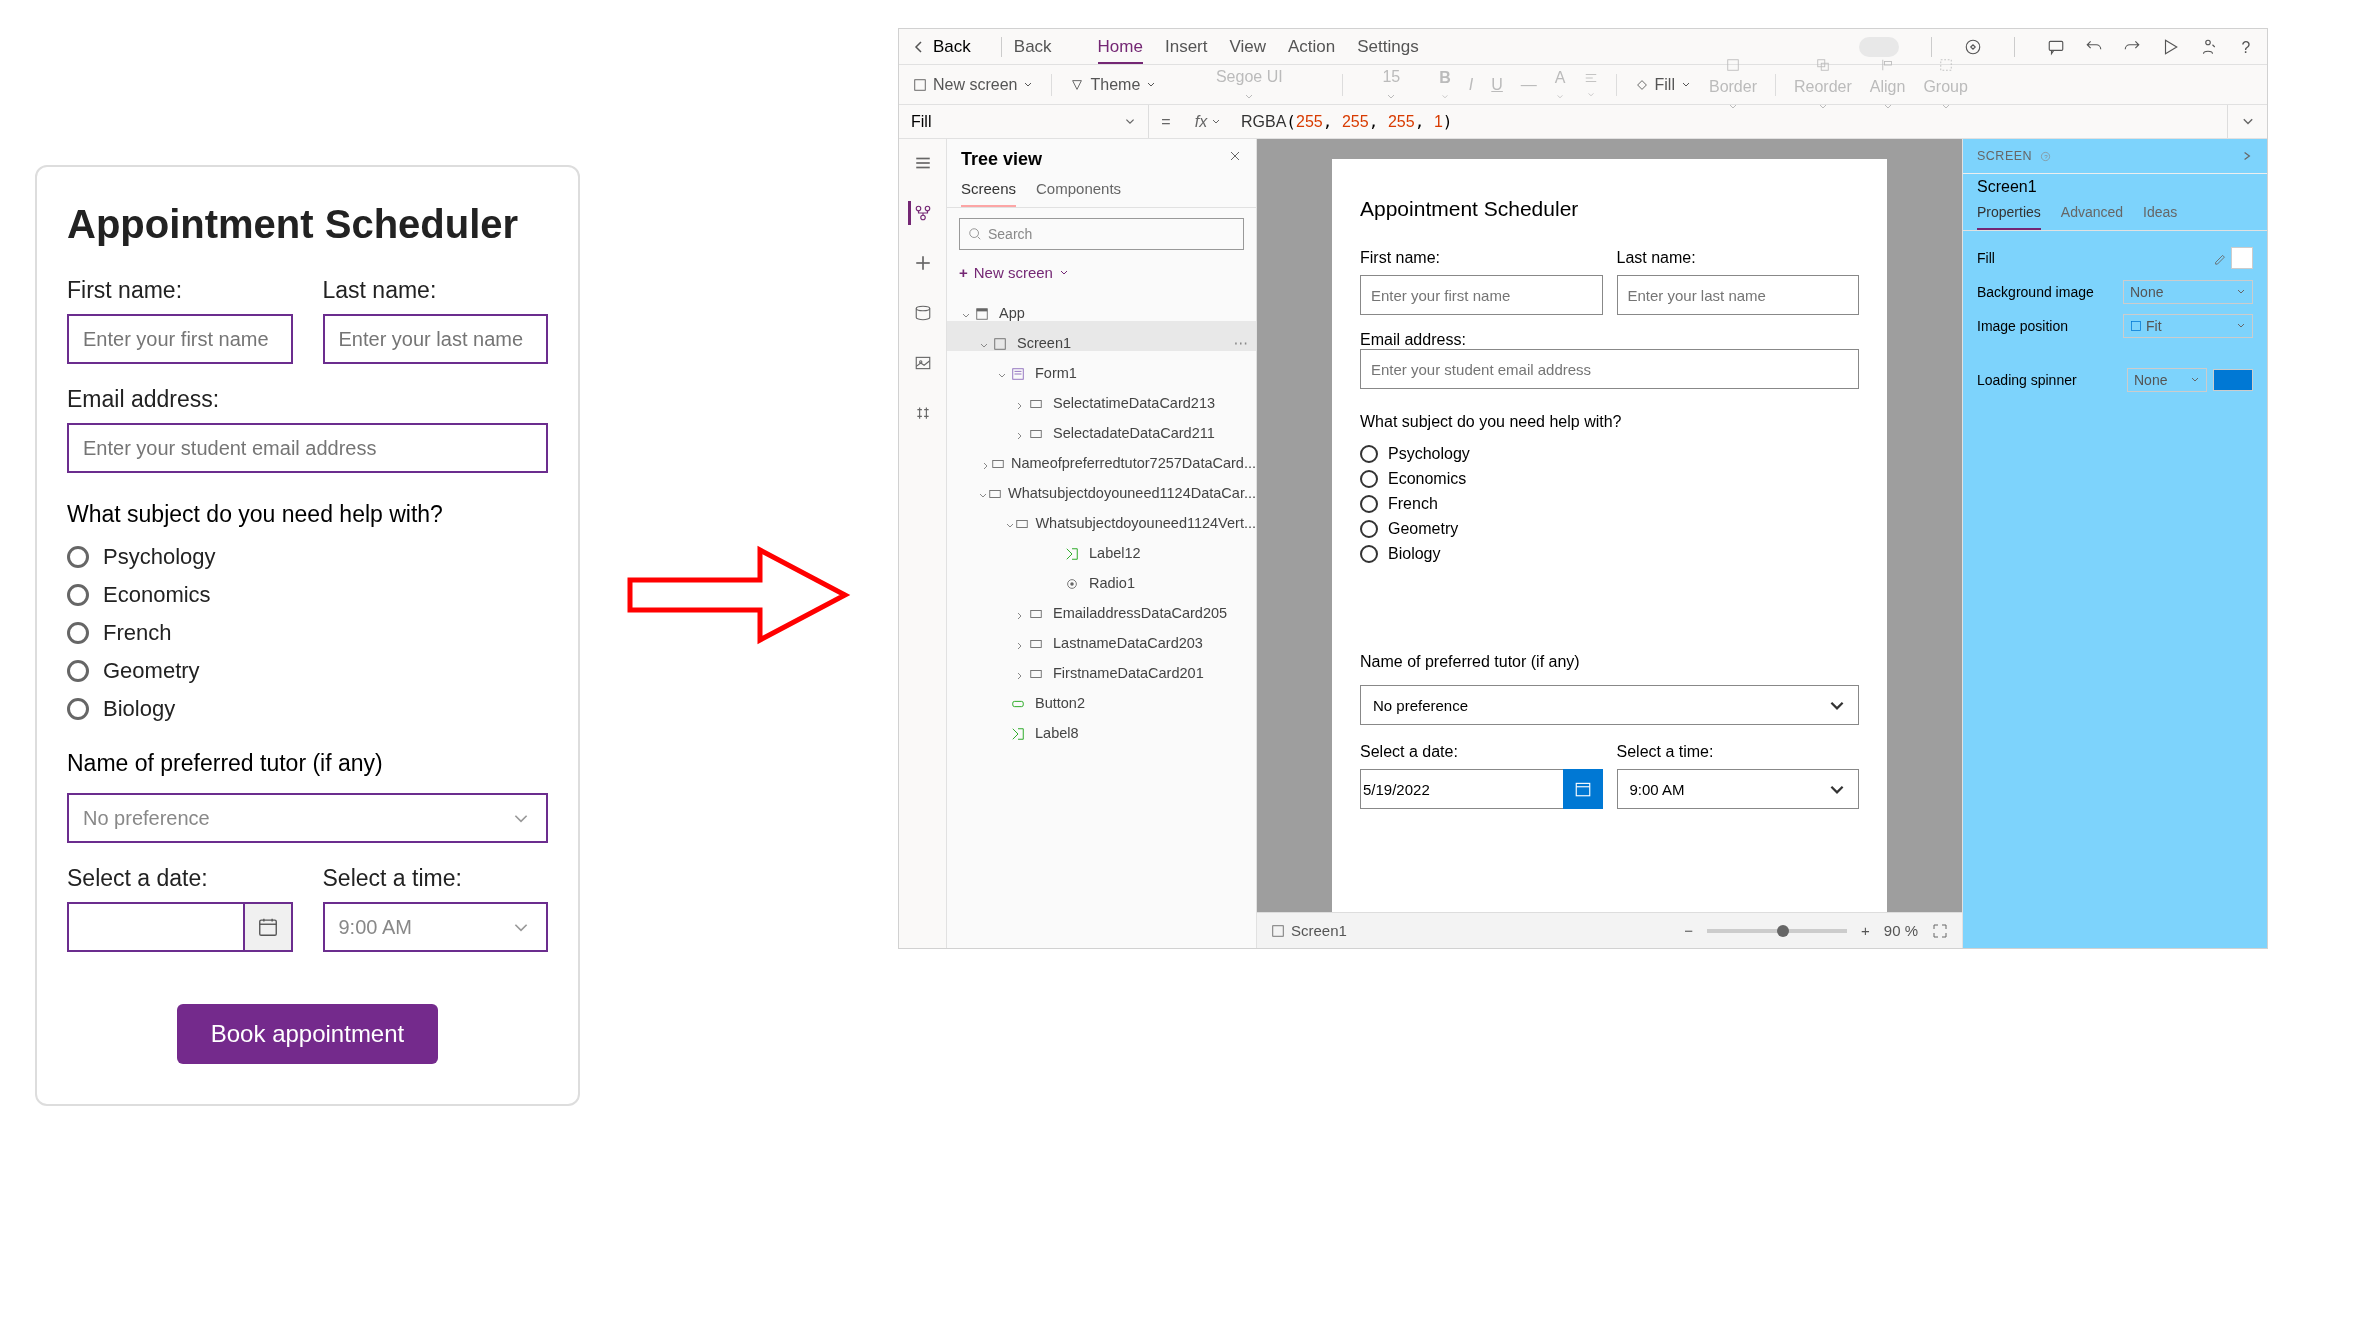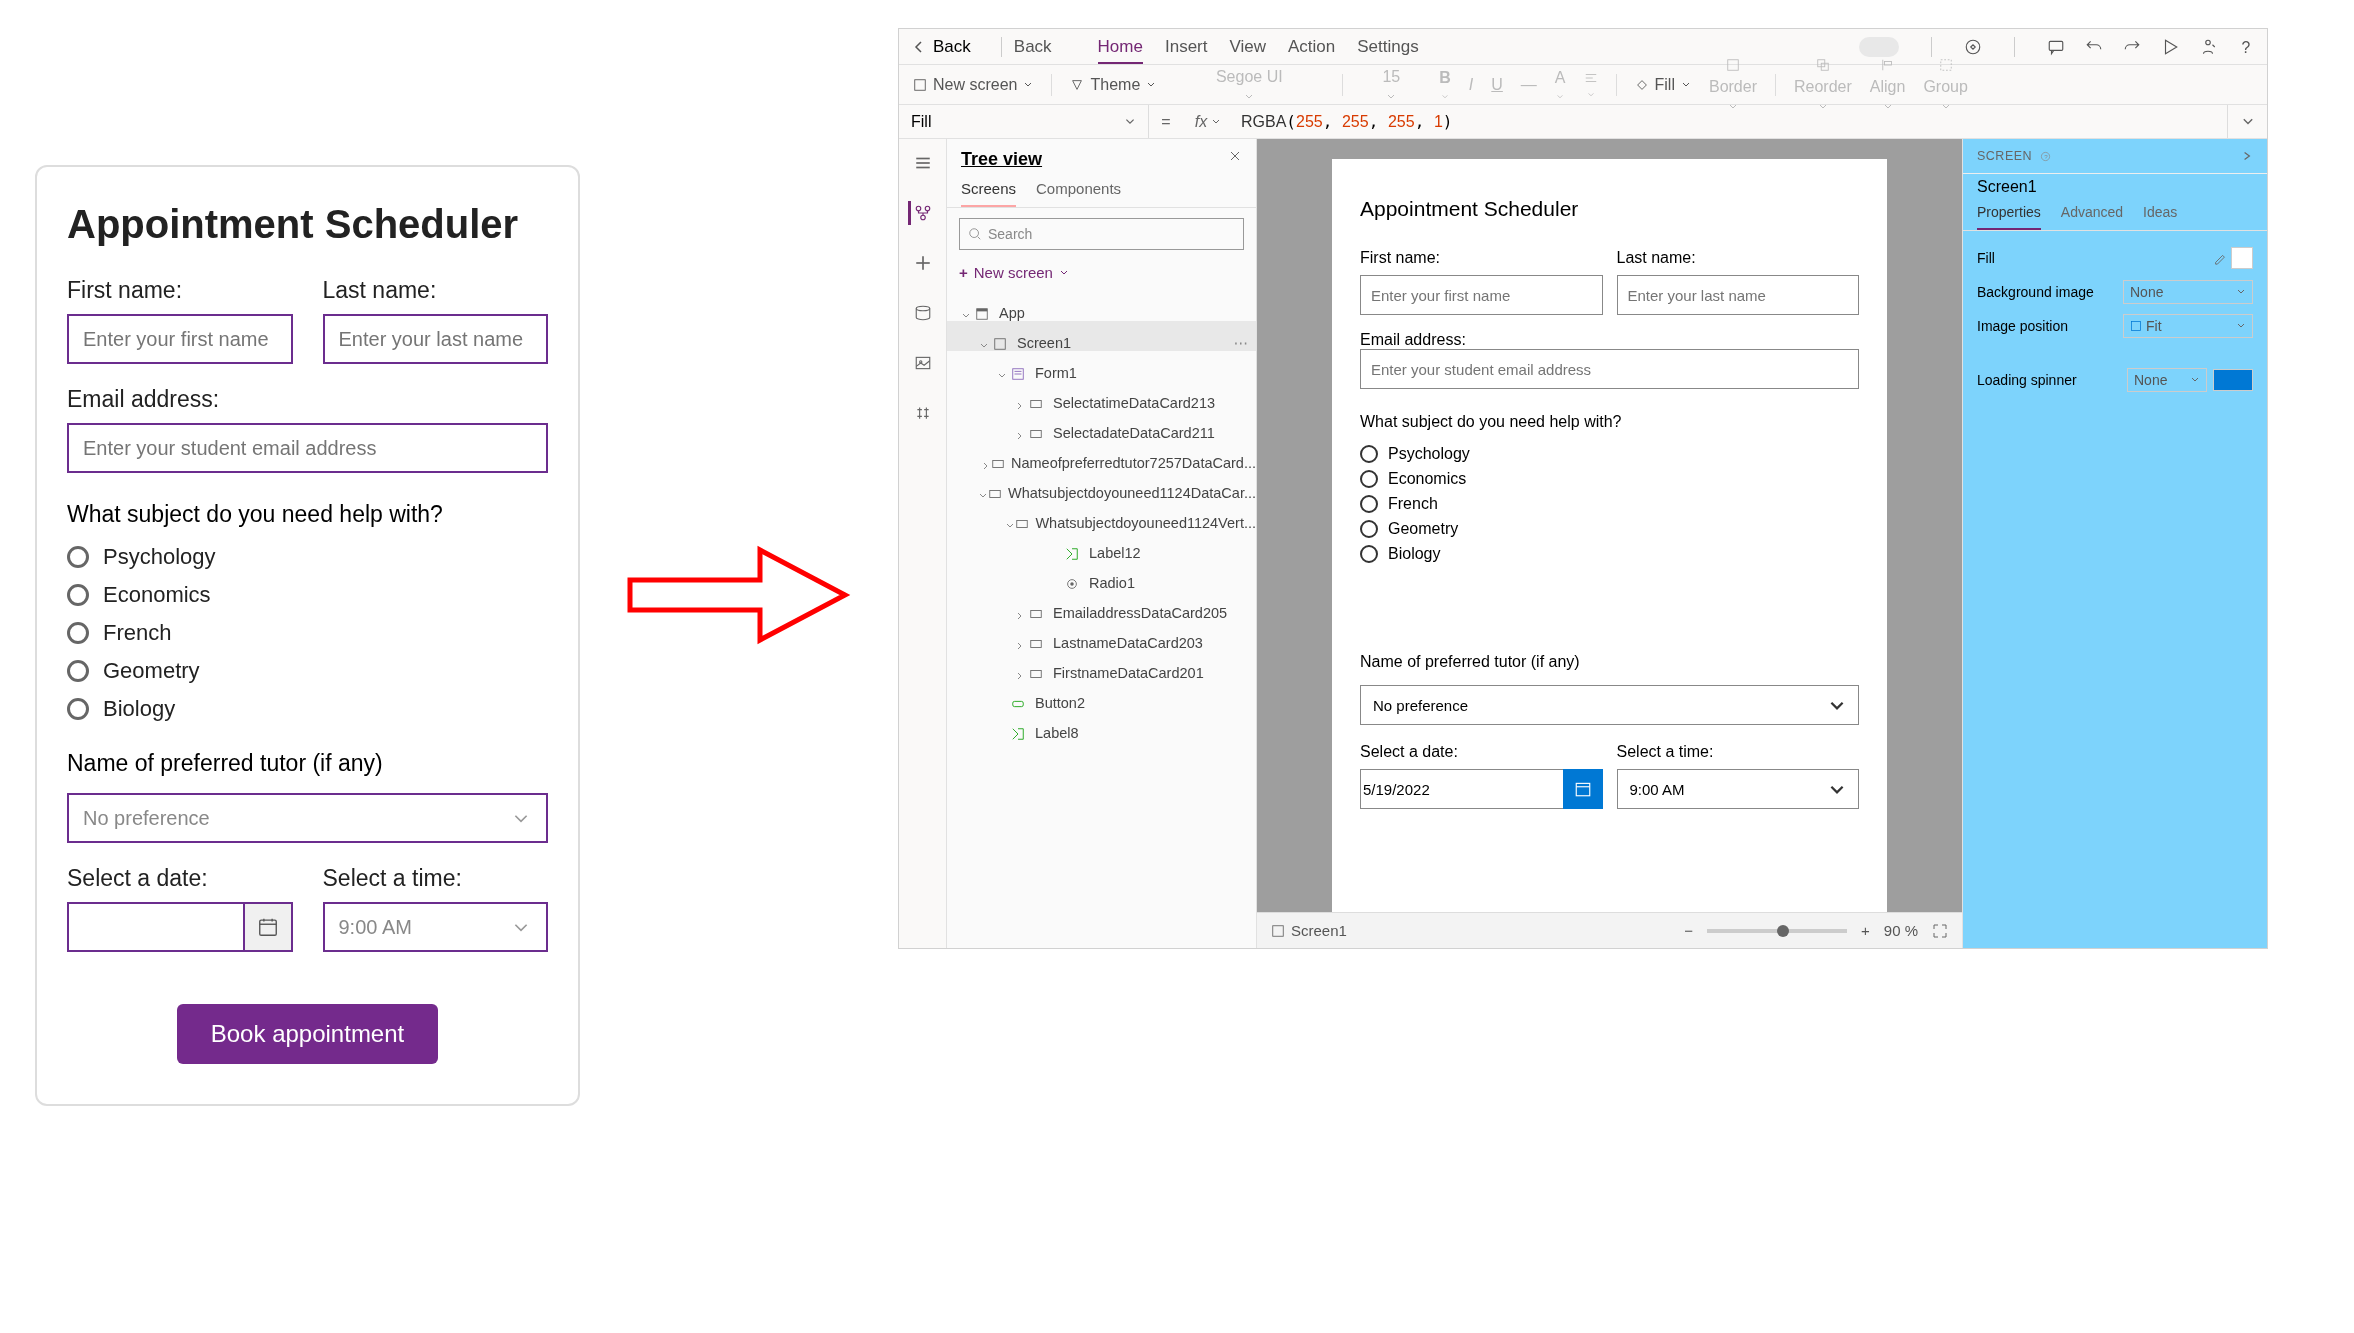--- a/index.html
+++ b/index.html
@@ -70,21 +70,21 @@
 .formula-bar .val .num { color: #d83b01; }
 .formula-bar .exp { width: 40px; text-align: center; border-left: 1px solid #ddd; height: 100%; display: flex; align-items: center; justify-content: center; color: #666; }
 
 .workspace { flex: 1; display: flex; overflow: hidden; }
 
 .left-rail { width: 48px; border-right: 1px solid #e1e1e1; display: flex; flex-direction: column; align-items: center; padding-top: 12px; gap: 26px; }
 .left-rail .rail-icon { width: 24px; height: 24px; display: flex; align-items: center; justify-content: center; color: #666; cursor: pointer; }
 .left-rail .rail-icon.active { border-left: 3px solid #742774; padding-left: 3px; margin-left: -6px; }
 
 .tree-panel { width: 310px; border-right: 1px solid #e1e1e1; display: flex; flex-direction: column; background: #fafafa; }
-.tree-head { display: flex; justify-content: space-between; padding: 10px 14px; align-items: flex-start; text-decoration: underline; }
+.tree-head { display: flex; justify-content: space-between; padding: 10px 14px; align-items: flex-start; }
 .tree-head h3 { font-size: 18px; font-weight: 600; }
 .tree-tabs { display: flex; padding: 0 14px; gap: 20px; font-size: 15px; border-bottom: 1px solid #e1e1e1; }
 .tree-tabs .tab { padding-bottom: 8px; color: #666; cursor: pointer; }
 .tree-tabs .tab.active { color: #333; border-bottom: 2px solid #fca5a5; }
 .tree-search { margin: 10px 12px; height: 32px; border: 1px solid #999; display: flex; align-items: center; padding: 0 8px; font-size: 14px; color: #888; gap: 6px; }
 .tree-newscreen { margin: 4px 12px 10px; color: #742774; font-size: 15px; display: flex; align-items: center; gap: 6px; cursor: pointer; }
 .tree-list { flex: 1; overflow: auto; font-size: 14.5px; }
 .tree-node { display: flex; align-items: flex-end; height: 30px; padding-left: 14px; cursor: pointer; color: #444; white-space: nowrap; overflow: hidden; }
 .tree-node.sel { background: #e8e8e8; }
 .tree-node .ind { display: inline-block; }

